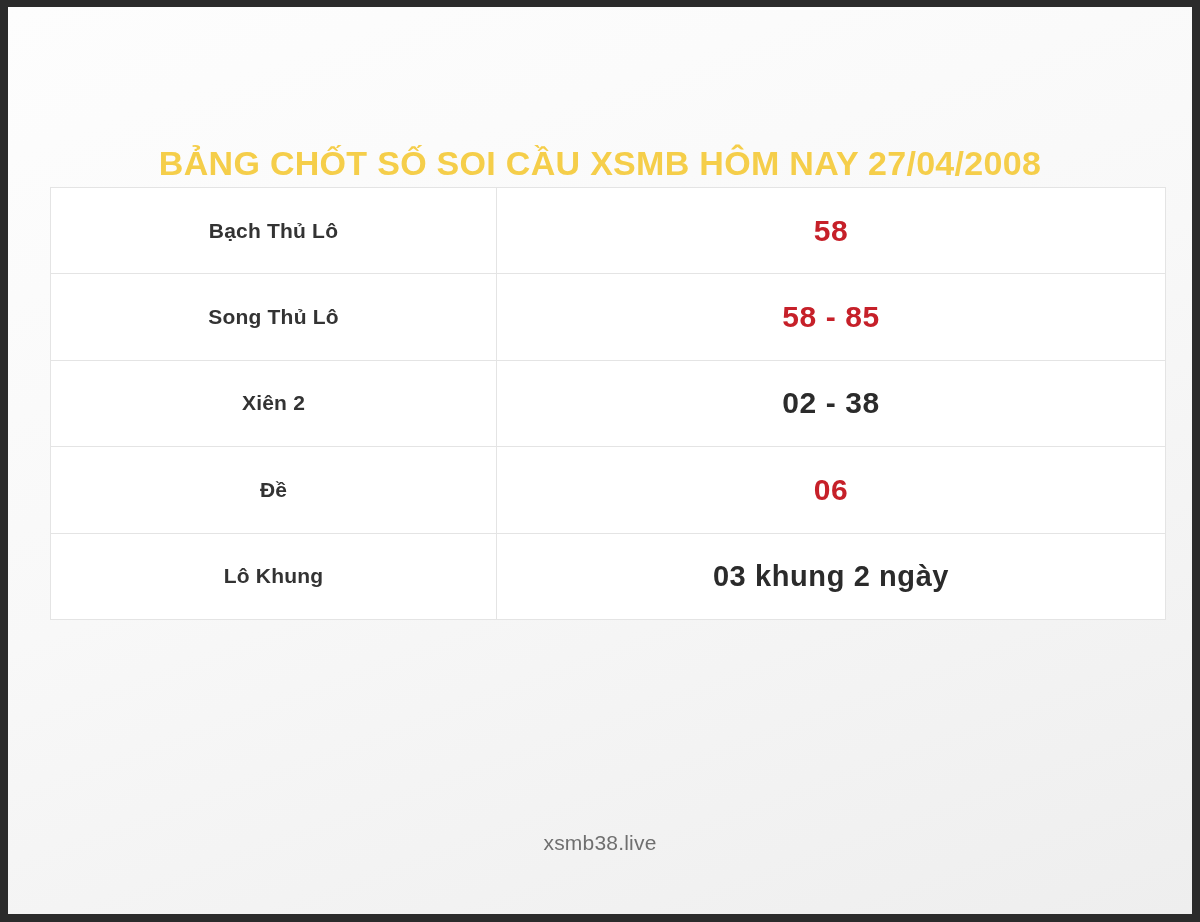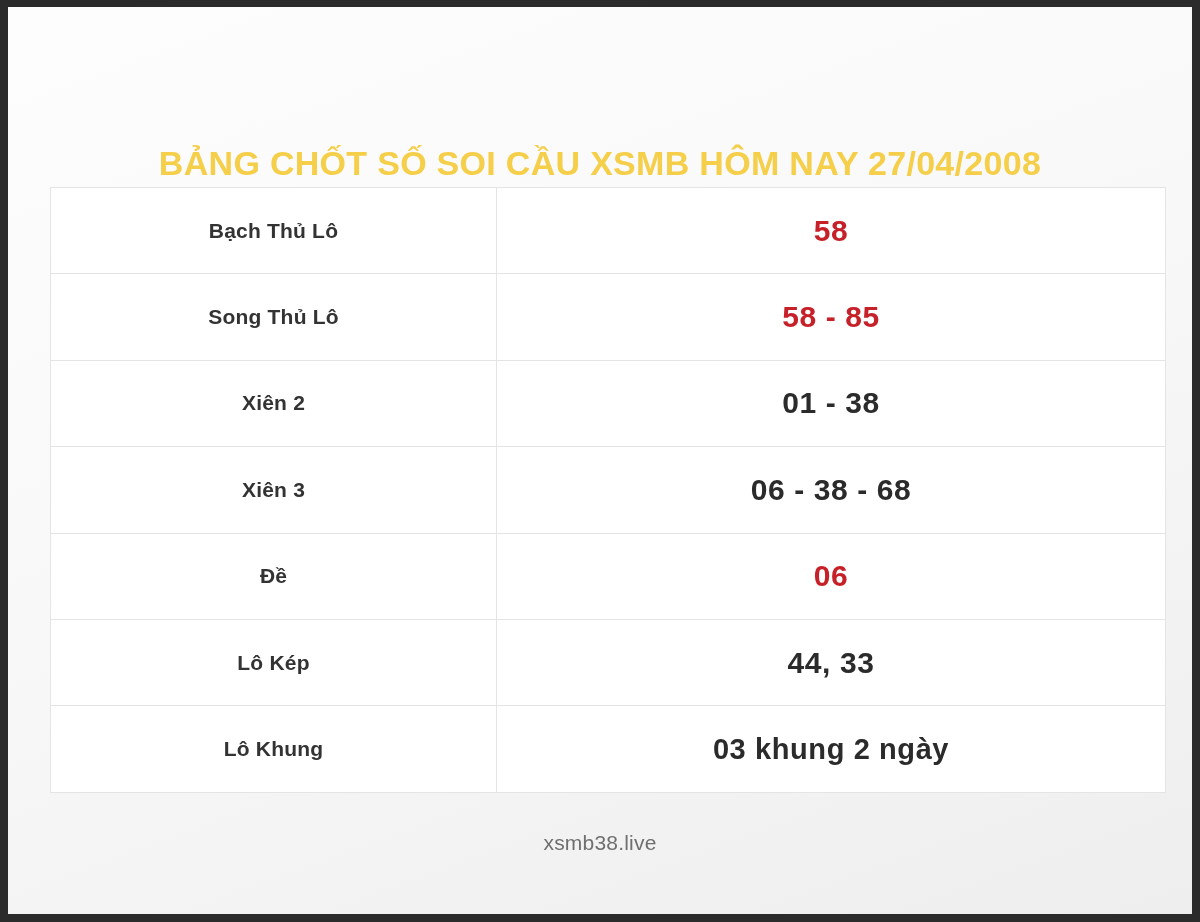--- a/index.html
+++ b/index.html
@@ -138,33 +138,25 @@
       <tr>
             <td class="cell-label">Bạch Thủ Lô</td>
             <td class="cell-value v-red">58</td>
           </tr>
           <tr>
             <td class="cell-label">Song Thủ Lô</td>
             <td class="cell-value v-red">58 - 85</td>
           </tr>
           <tr>
             <td class="cell-label">Xiên 2</td>
-            <td class="cell-value">01 - 38</td>
-          </tr>
-          <tr>
-            <td class="cell-label">Xiên 3</td>
-            <td class="cell-value">06 - 38 - 68</td>
+            <td class="cell-value">02 - 38</td>
           </tr>
           <tr>
             <td class="cell-label">Đề</td>
             <td class="cell-value v-red">06</td>
-          </tr>
-          <tr>
-            <td class="cell-label">Lô Kép</td>
-            <td class="cell-value">44, 33</td>
           </tr>
           <tr>
             <td class="cell-label">Lô Khung</td>
             <td class="cell-value">03 khung 2 ngày</td>
           </tr>
         </tbody>
     </table>
 
     <div id="site-footer">
       <span id="site-footer-text">xsmb38.live</span>

